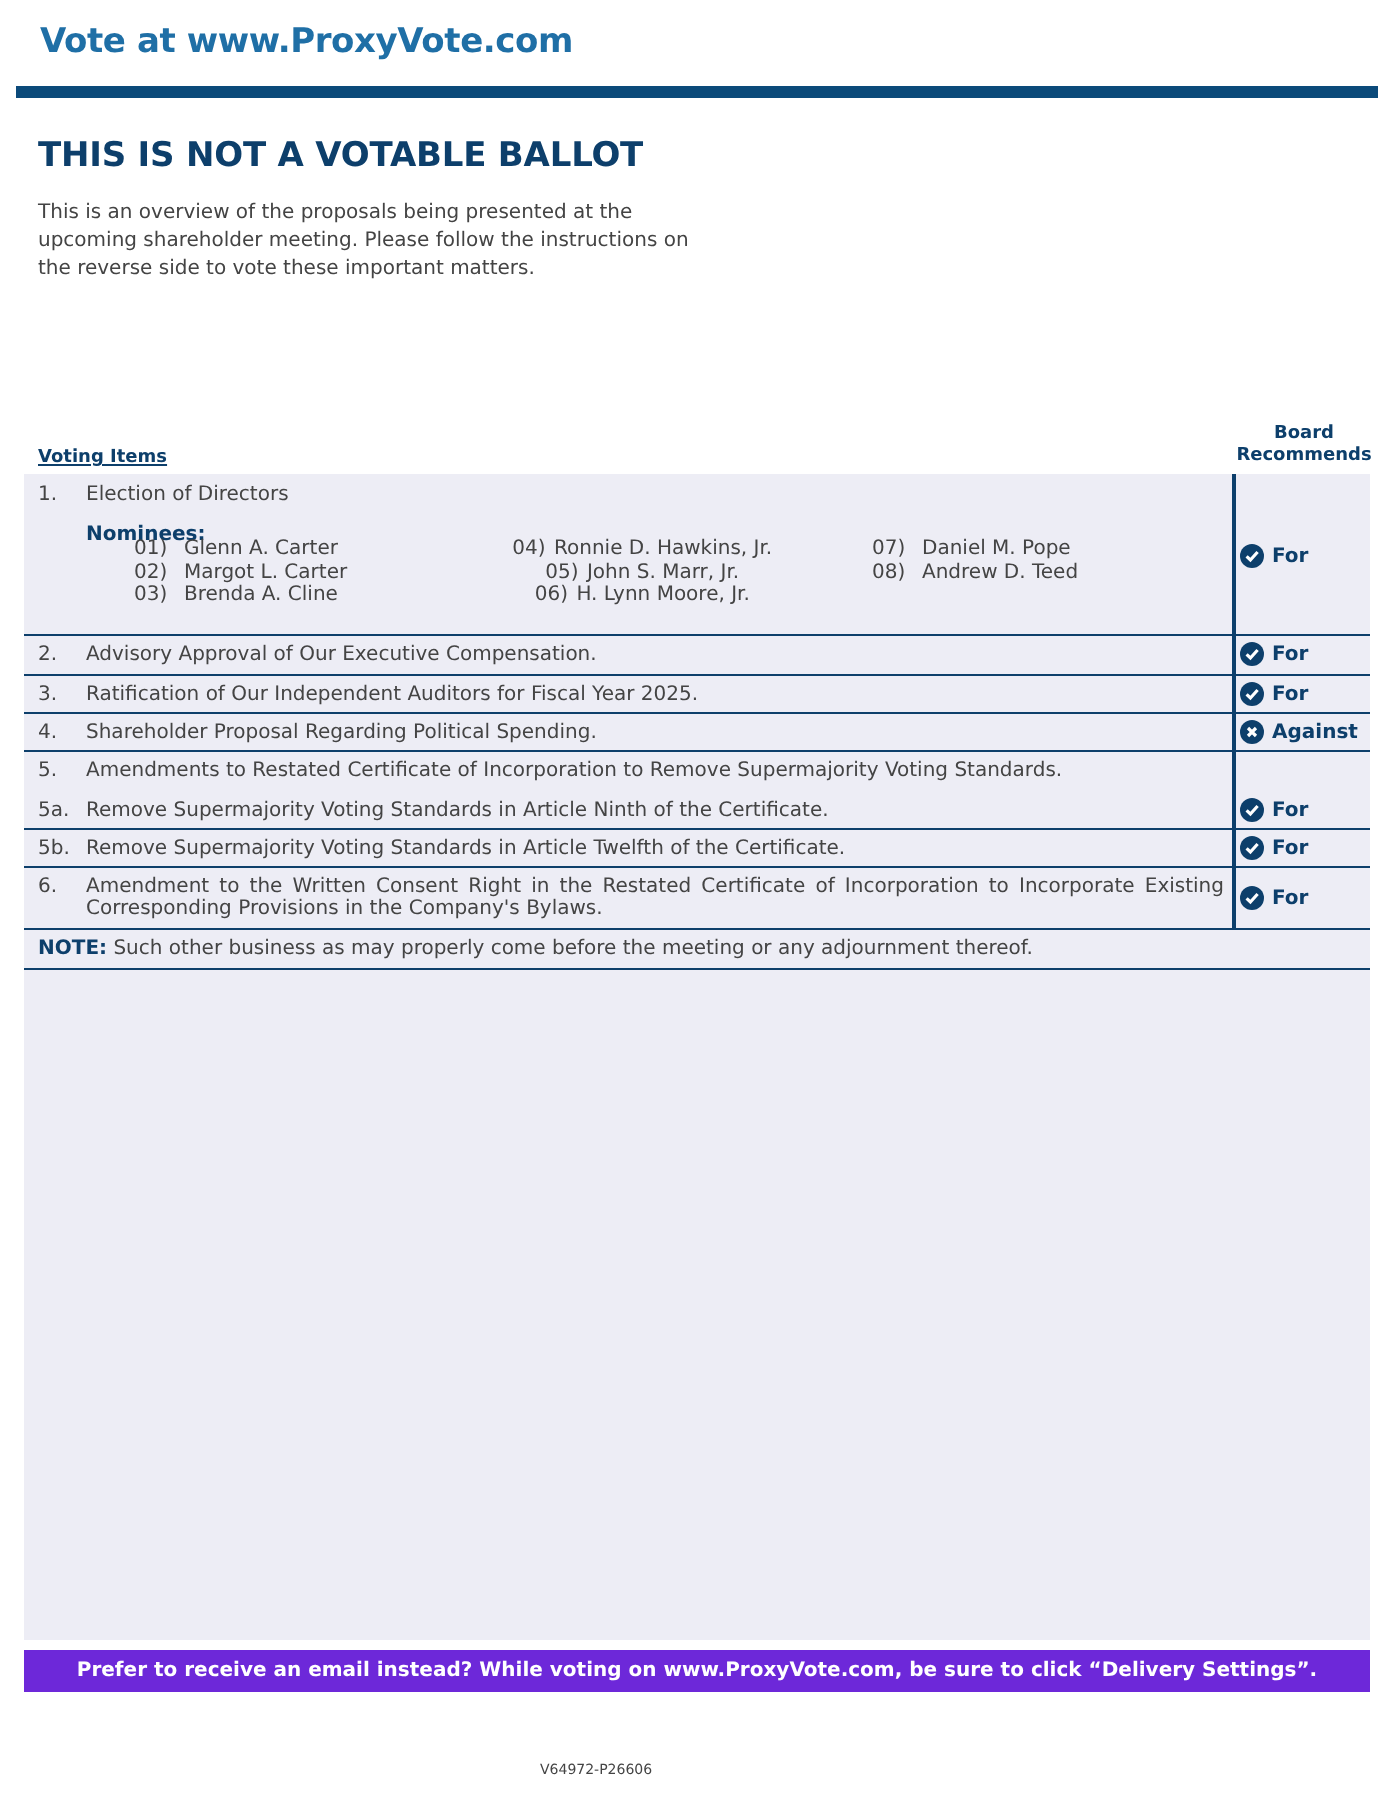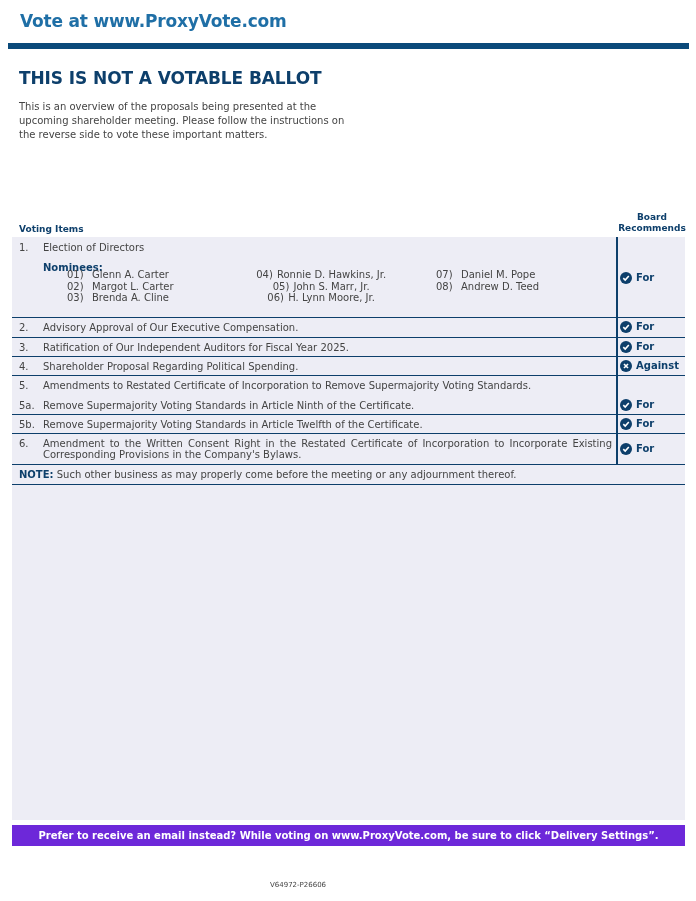--- a/index.html
+++ b/index.html
@@ -16,21 +16,21 @@
     .title {
       position: absolute; left: 19px; top: 68px;
       font-size: 17px; font-weight: bold; color: #0d3f6b; letter-spacing: -0.1px;
     }
     .intro {
       position: absolute; left: 19px; top: 100px; width: 340px;
       font-size: 10px; line-height: 14px; color: #444;
     }
     .col-head-items {
       position: absolute; left: 19px; top: 224px;
-      font-size: 9px; font-weight: bold; color: #0d3f6b;
+      font-size: 9px; font-weight: bold; color: #0d3f6b; text-decoration: underline;
     }
     .col-head-board {
       position: absolute; left: 612px; top: 212px; width: 80px;
       font-size: 9px; font-weight: bold; color: #0d3f6b; text-align: center; line-height: 11px;
     }
 
     .panel {
       position: absolute; left: 12px; top: 237px; width: 673px; height: 583px;
       background: #ededf5;
     }
@@ -43,21 +43,21 @@
     }
     .num {
       position: absolute; left: 7px; font-size: 10px; color: #444;
     }
     .txt {
       position: absolute; left: 31px; font-size: 10px; color: #444; line-height: 11px;
     }
     .txt.just { width: 569px; text-align: justify; text-align-last: left; }
     .rec {
       position: absolute; left: 608px; font-size: 10px; font-weight: bold; color: #0d3f6b;
-      display: flex; gap: 4px;
+      display: flex; align-items: center; gap: 4px;
     }
     .rec .ic {
       width: 12px; height: 12px; border-radius: 50%; background: #0d3f6b;
       display: inline-flex; align-items: center; justify-content: center;
     }
     .nominees-label {
       position: absolute; left: 31px; top: 25px; font-size: 10px; font-weight: bold; color: #0d3f6b;
     }
     .nom-col { position: absolute; top: 32px; font-size: 10px; color: #444; line-height: 11.5px; margin-left: 24px; }
     .nom-col div span.n { display: inline-block; width: 25px; }

